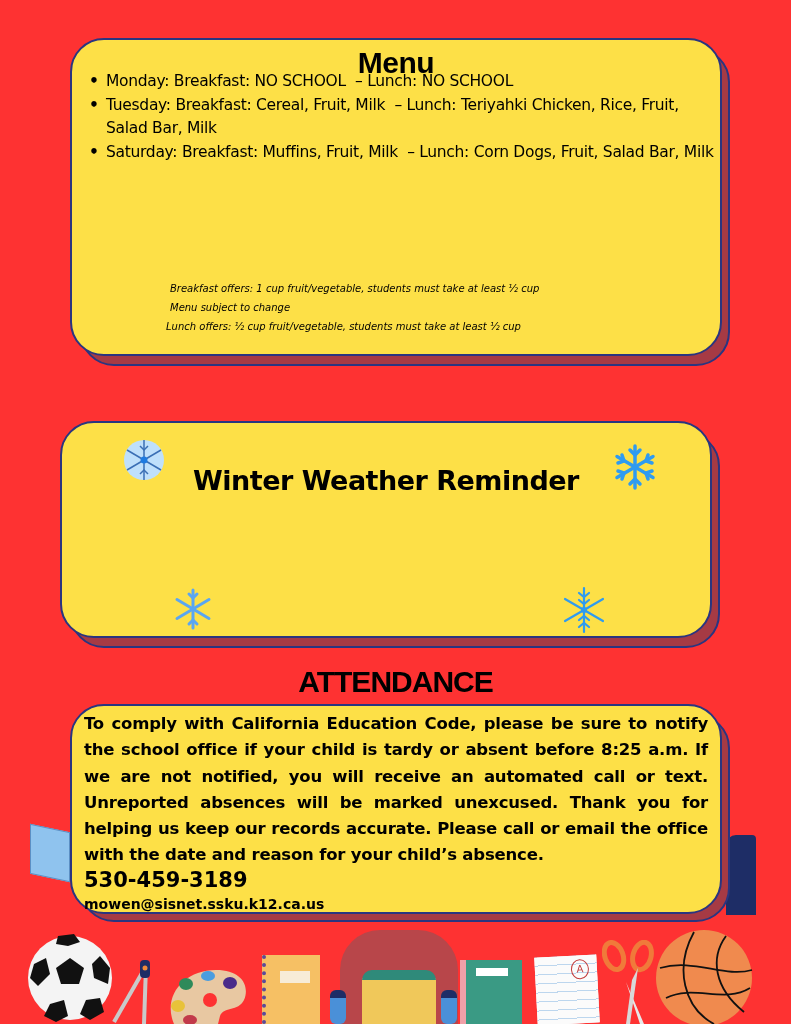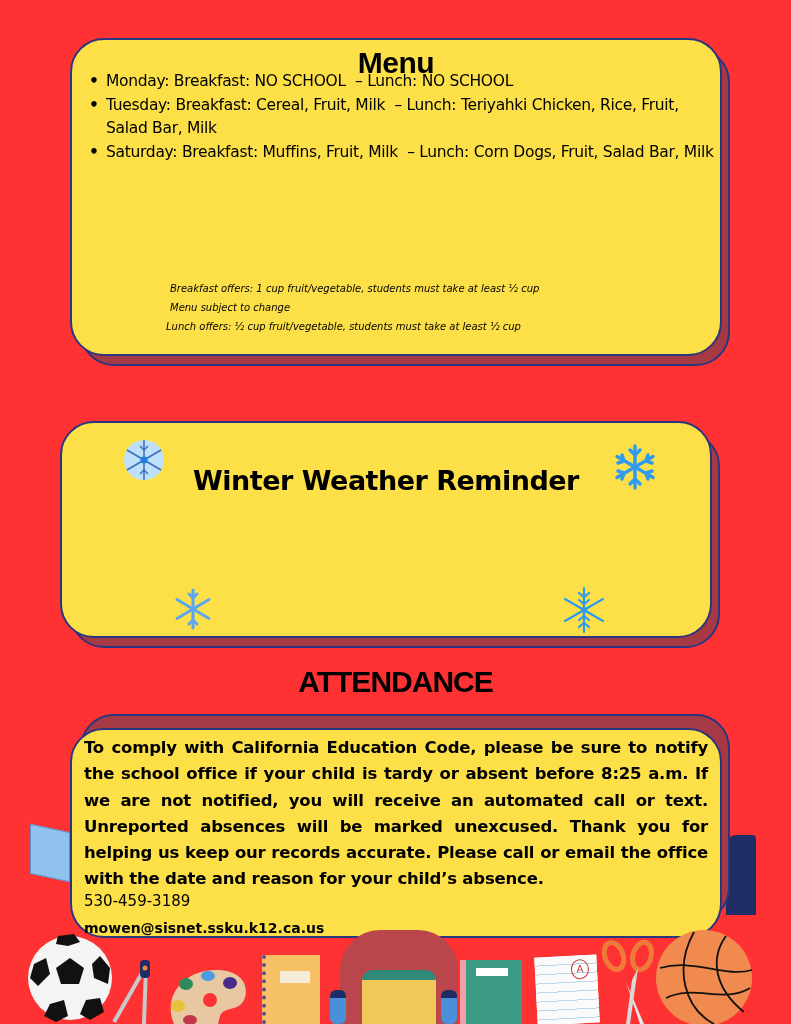--- a/index.html
+++ b/index.html
@@ -59,27 +59,27 @@
   }
   .flake { position: absolute; }
 
   
   .att-heading {
     position: absolute; left: 0; width: 791px; top: 665px; text-align: center;
     font-weight: bold; font-size: 30px; letter-spacing: -1px;
     font-family: "Liberation Sans", sans-serif;
   }
   #att-shadow { left: 80px; top: 714px; width: 650px; height: 208px; }
-  #att-card { left: 70px; top: 728px; width: 652px; height: 210px; padding-left: 45px; }
+  #att-card { left: 70px; top: 704px; width: 652px; height: 210px; padding-left: 45px; }
   .att-body {
     position: absolute; left: 12px; right: 12px; top: 5px;
     font-weight: bold; font-size: 16.5px; line-height: 26.3px; text-align: justify;
     font-family: "DejaVu Sans", sans-serif; letter-spacing: -0.2px;
   }
-  .att-phone { position: absolute; left: 12px; top: 162px; font-weight: normal; font-size: 15px; font-family: "DejaVu Sans", sans-serif; }
+  .att-phone { position: absolute; left: 12px; top: 162px; font-weight: bold; font-size: 21px; font-family: "DejaVu Sans", sans-serif; }
   .att-email { position: absolute; left: 12px; top: 190px; font-weight: bold; font-size: 14px; font-family: "DejaVu Sans", sans-serif; }
 
   
   .deco { position: absolute; }
 </style>
 </head>
 <body>
 
 <div class="card-shadow" id="menu-shadow"></div>
 <div class="card" id="menu-card">

